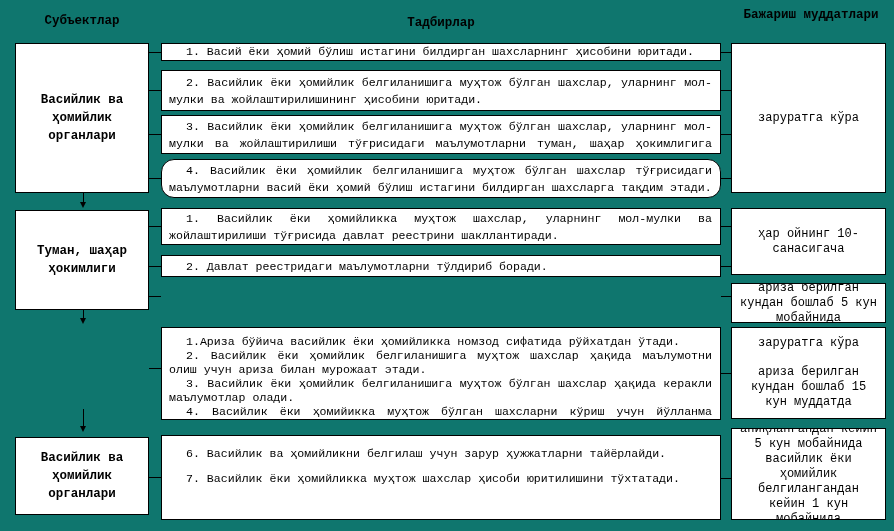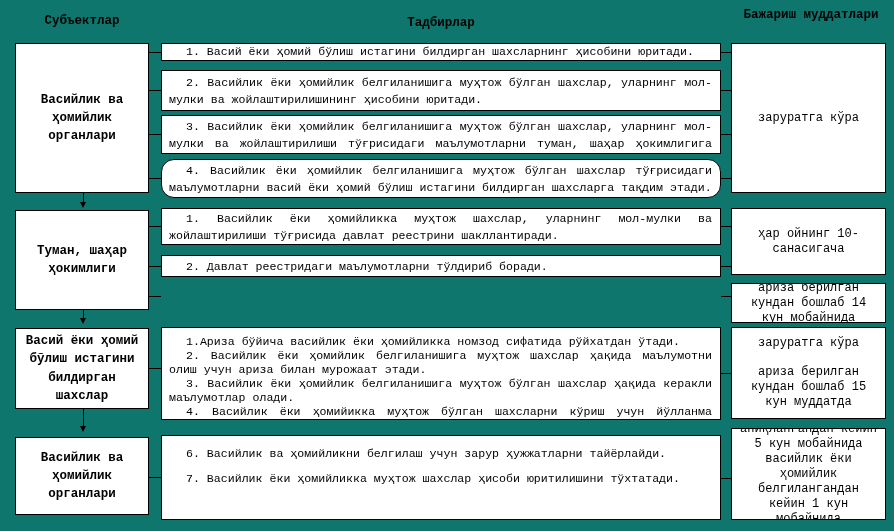--- a/index.html
+++ b/index.html
@@ -74,34 +74,33 @@
     <p>1. Васийлик ёки ҳомийликка муҳтож шахслар, уларнинг мол-мулки ва жойлаштирилиши тўғрисида давлат реестрини шакллантиради.</p>
   </div>
   <div class="box task" style="left:161px;top:255px;width:560px;height:22px;padding-top:3px;line-height:15px;">
     <p>2. Давлат реестридаги маълумотларни тўлдириб боради.</p>
   </div>
 
   <div class="box deadline" style="left:731px;top:208px;width:155px;height:67px;">
     <div>ҳар ойнинг 10-санасигача</div>
   </div>
   <div class="box deadline" style="left:731px;top:283px;width:155px;height:40px;">
-    <div>ариза берилган кундан бошлаб 14 кун мобайнида</div>
+    <div>ариза берилган кундан бошлаб 5 кун мобайнида</div>
   </div>
 
   <div class="hline" style="left:149px;top:226px;width:12px;"></div>
   <div class="hline" style="left:149px;top:266px;width:12px;"></div>
   <div class="hline" style="left:149px;top:296px;width:12px;"></div>
   <div class="hline" style="left:721px;top:226px;width:10px;"></div>
   <div class="hline" style="left:721px;top:266px;width:10px;"></div>
   <div class="hline" style="left:721px;top:296px;width:10px;"></div>
 
   <div class="vline" style="left:83px;top:310px;height:9px;"></div>
   <div class="ahead" style="left:80px;top:318px;"></div>
 
-  <div class="box subject" style="left:15px;top:328px;width:134px;height:81px;">Васий ёки ҳомий бўлиш истагини билдирган шахслар</div>
 
   <div class="box task" style="left:161px;top:327px;width:560px;height:93px;padding-top:7px;line-height:14px;">
     <p>1.Ариза бўйича васийлик ёки ҳомийликка номзод сифатида рўйхатдан ўтади.</p>
     <p>2. Васийлик ёки ҳомийлик белгиланишига муҳтож шахслар ҳақида маълумотни олиш учун ариза билан мурожаат этади.</p>
     <p>3. Васийлик ёки ҳомийлик белгиланишига муҳтож бўлган шахслар ҳақида керакли маълумотлар олади.</p>
     <p>4. Васийлик ёки ҳомийикка муҳтож бўлган шахсларни кўриш учун йўлланма олади.</p>
     <p>5. Васийлик ёки ҳомийлик белгиланишига муҳтож бўлган шахсни танлайди.</p>
   </div>
 
   <div class="box deadline" style="left:731px;top:327px;width:155px;height:92px;gap:14px;">

